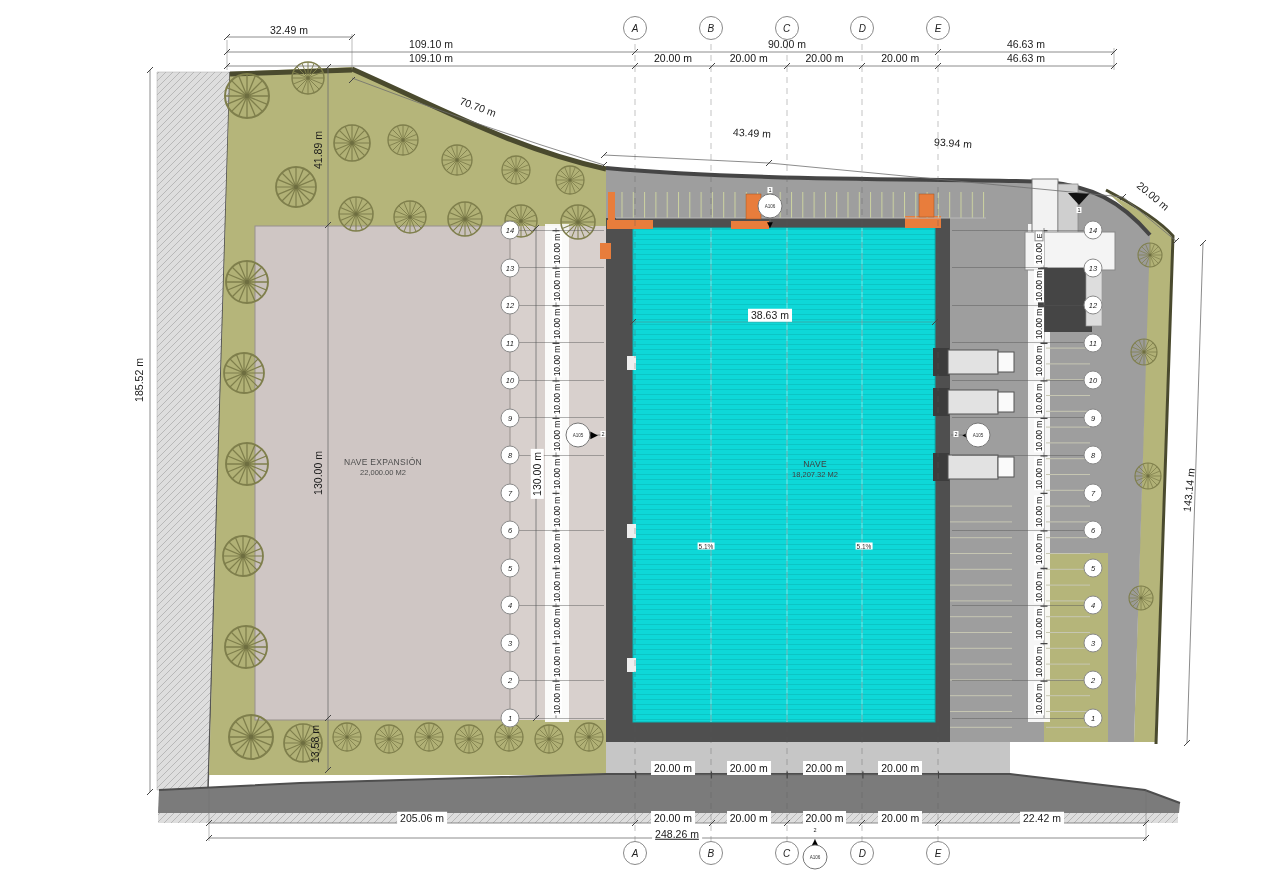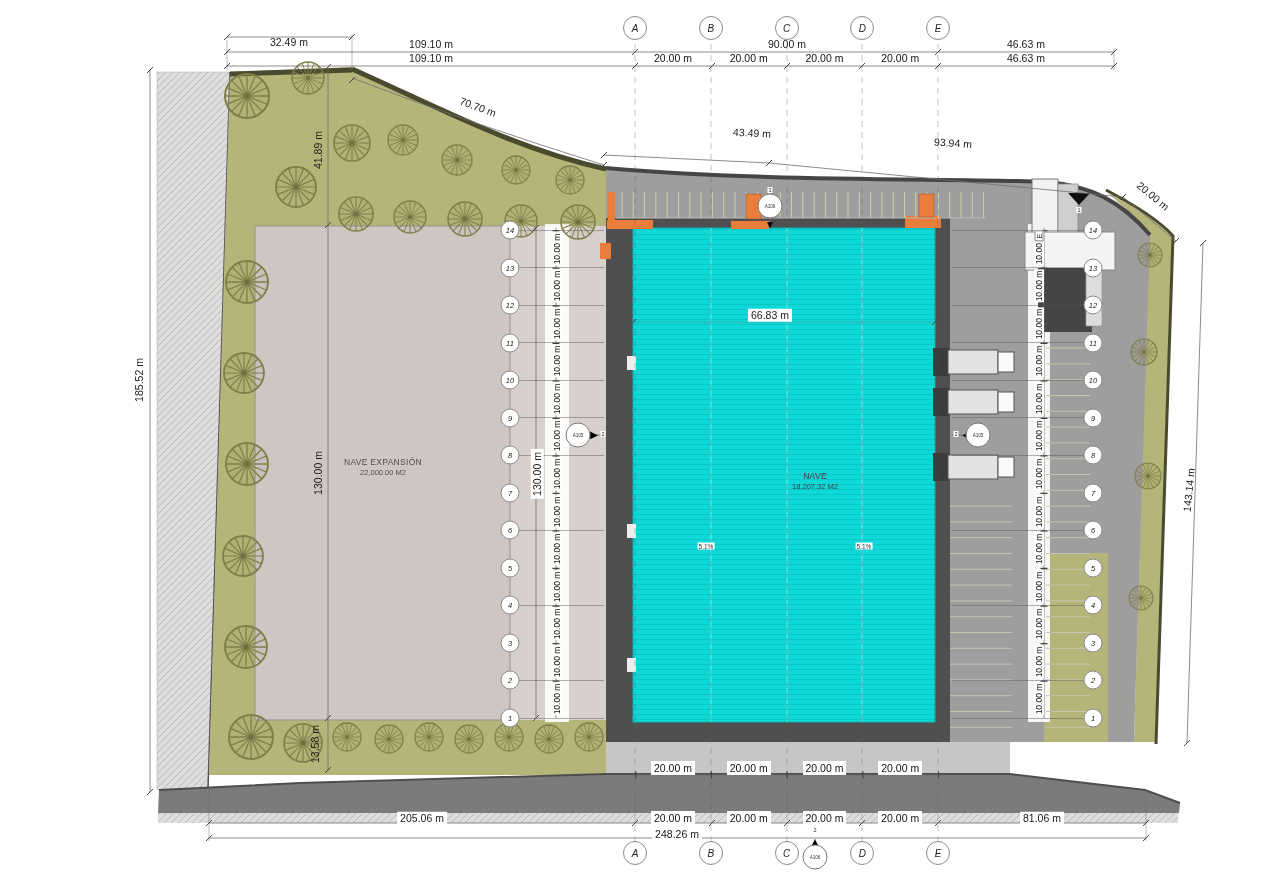--- a/index.html
+++ b/index.html
@@ -285,21 +285,21 @@
       <div class="bubble rowb rowb-r" style="--i: 6;">8</div>
       <div class="bubble rowb rowb-r" style="--i: 7;">7</div>
       <div class="bubble rowb rowb-r" style="--i: 8;">6</div>
       <div class="bubble rowb rowb-r" style="--i: 9;">5</div>
       <div class="bubble rowb rowb-r" style="--i: 10;">4</div>
       <div class="bubble rowb rowb-r" style="--i: 11;">3</div>
       <div class="bubble rowb rowb-r" style="--i: 12;">2</div>
       <div class="bubble rowb rowb-r" style="--i: 13;">1</div>
     </div>
 
-<div class="dim" style="left:289px;top:42px;">32.49 m</div>
+<div class="dim" style="left:289px;top:30px;">32.49 m</div>
 <div class="dim" style="left:431px;top:44px;">109.10 m</div>
 <div class="dim" style="left:431px;top:58px;">109.10 m</div>
 <div class="dim" style="left:787px;top:44px;">90.00 m</div>
 <div class="dim" style="left:1026px;top:44px;">46.63 m</div>
 <div class="dim" style="left:1026px;top:58px;">46.63 m</div>
 <div class="layer">
 
 <div class="bay bay-top" style="--i: 0;">20.00 m</div>
       <div class="bay bay-top" style="--i: 1;">20.00 m</div>
       <div class="bay bay-top" style="--i: 2;">20.00 m</div>
@@ -343,49 +343,49 @@
       <div class="chain ch-r" style="--i: 5;">10.00 m</div>
       <div class="chain ch-r" style="--i: 6;">10.00 m</div>
       <div class="chain ch-r" style="--i: 7;">10.00 m</div>
       <div class="chain ch-r" style="--i: 8;">10.00 m</div>
       <div class="chain ch-r" style="--i: 9;">10.00 m</div>
       <div class="chain ch-r" style="--i: 10;">10.00 m</div>
       <div class="chain ch-r" style="--i: 11;">10.00 m</div>
       <div class="chain ch-r" style="--i: 12;">10.00 m</div>
     </div>
 
-<div class="twolines nave-label" style="left:815px;top:481px;">
+<div class="twolines nave-label" style="left:815px;top:469px;">
   <div class="t1">NAVE</div>
   <div class="t2">18,207.32 M2</div>
 </div>
 <div class="twolines" style="left:383px;top:467px;">
   <div class="t1">NAVE EXPANSIÓN</div>
   <div class="t2">22,000.00 M2</div>
 </div>
-<div class="dim wbox" style="left:770px;top:315px;">66.83 m</div>
+<div class="dim wbox" style="left:770px;top:315px;">38.63 m</div>
 <div class="slope" style="left:706px;top:546px;">5.1%</div>
 <div class="slope" style="left:864px;top:546px;">5.1%</div>
 
 <div class="layer">
 
 <div class="bay bay-b1" style="--i: 0;">20.00 m</div>
       <div class="bay bay-b1" style="--i: 1;">20.00 m</div>
       <div class="bay bay-b1" style="--i: 2;">20.00 m</div>
       <div class="bay bay-b1" style="--i: 3;">20.00 m</div>
     </div>
 <div class="layer">
 
 <div class="bay bay-b2" style="--i: 0;">20.00 m</div>
       <div class="bay bay-b2" style="--i: 1;">20.00 m</div>
       <div class="bay bay-b2" style="--i: 2;">20.00 m</div>
       <div class="bay bay-b2" style="--i: 3;">20.00 m</div>
     </div>
 <div class="dim wbox" style="left:422px;top:818px;">205.06 m</div>
-<div class="dim wbox" style="left:1042px;top:818px;">81.06 m</div>
-<div class="dim wbox" style="left:677px;top:834px;">248.26 m</div>
+<div class="dim wbox" style="left:1042px;top:818px;">22.42 m</div>
+<div class="dim wbox" style="left:677px;top:834px;text-decoration:underline;">248.26 m</div>
 
 <div class="mnum" style="left:770px;top:190px;">1</div>
 <div class="mcirc" style="left:770px;top:206px;">A106</div>
 <div class="tri" style="left:770px;top:225px;">▼</div>
 
 <div class="mnum" style="left:815px;top:830px;">2</div>
 <div class="tri" style="left:815px;top:842px;">▲</div>
 <div class="mcirc" style="left:815px;top:857px;">A106</div>
 
 <div class="mcirc" style="left:578px;top:435px;">A105</div>

